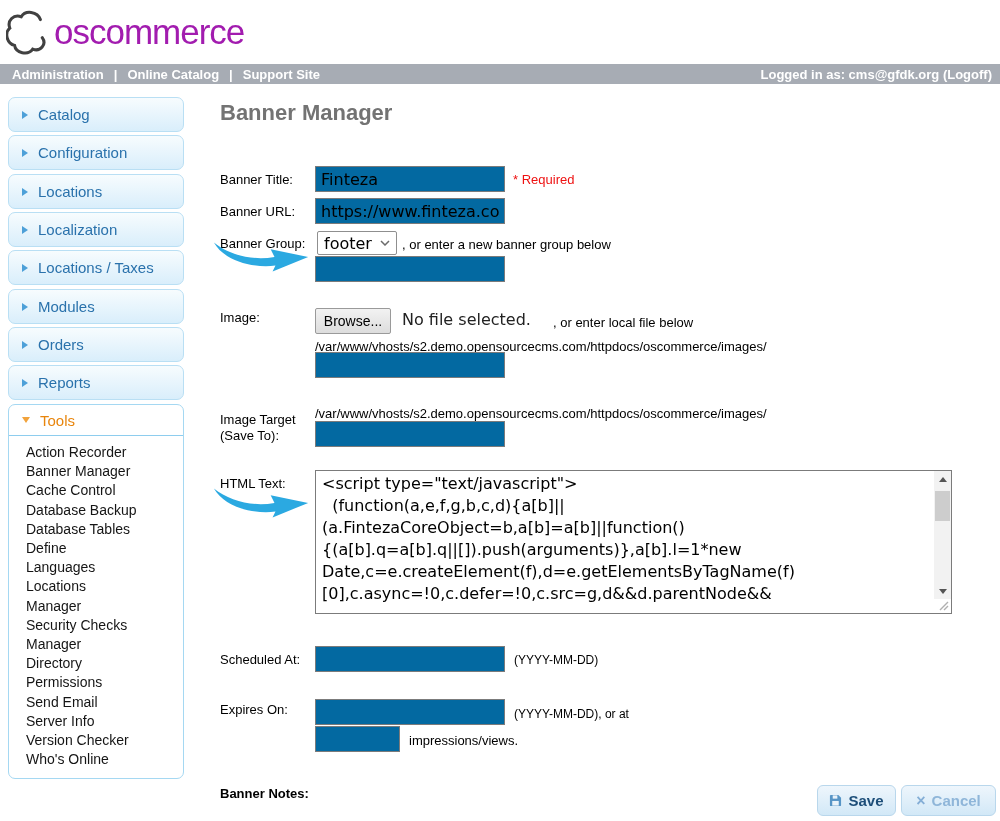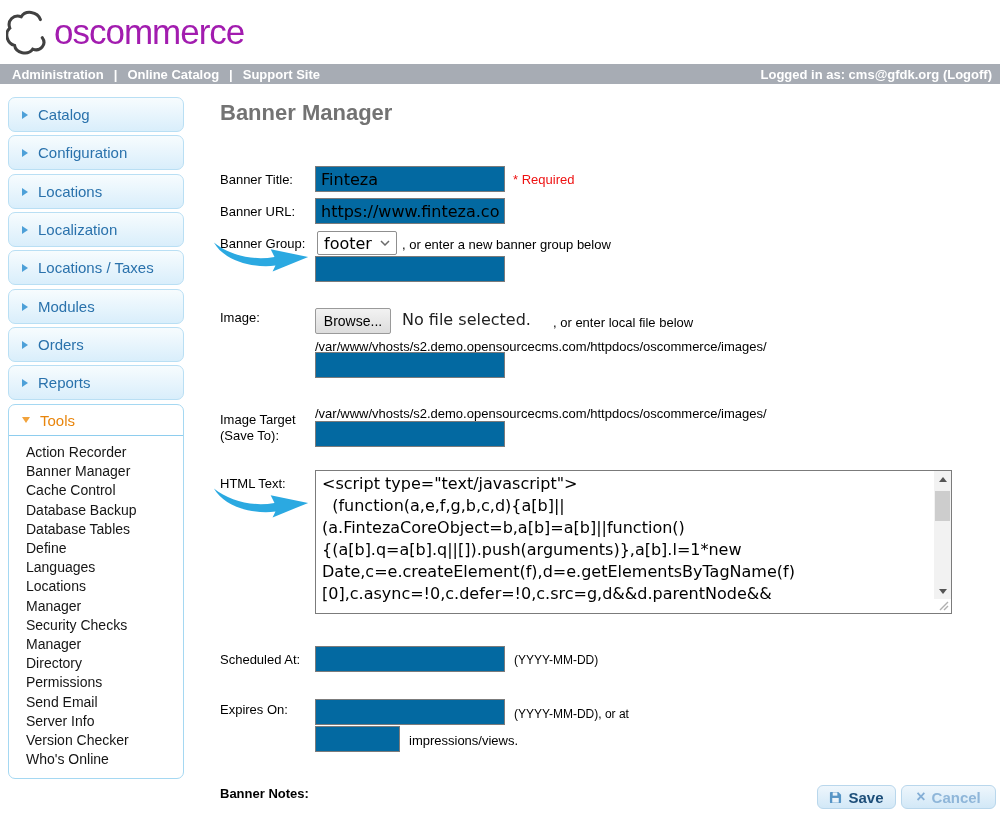--- a/index.html
+++ b/index.html
@@ -48,21 +48,21 @@
   .sb-track{position:absolute;top:0;right:0;width:17px;height:128px;background:#f2f2f2;}
   .sb-btn{position:absolute;left:0;width:17px;height:16px;background:#f2f2f2;display:flex;align-items:center;justify-content:center;cursor:pointer;}
   .sb-up{top:0;}
   .sb-down{bottom:0;}
   .tri-up{width:0;height:0;border-bottom:5px solid #555;border-left:4px solid transparent;border-right:4px solid transparent;}
   .tri-dn{width:0;height:0;border-top:5px solid #555;border-left:4px solid transparent;border-right:4px solid transparent;}
   .sb-thumb{position:absolute;left:1px;top:20px;width:15px;height:30px;background:#cdcdcd;cursor:grab;}
   .grip{position:absolute;right:1px;bottom:1px;width:13px;height:13px;cursor:nwse-resize;}
 
   
-  .btm-btn{position:absolute;top:785px;height:24px;box-sizing:border-box;border:1px solid #b9d7ec;border-radius:6px;background:linear-gradient(#eef6fc,#d2e8f7);display:flex;align-items:center;justify-content:center;gap:6px;font-size:15px;font-weight:bold;cursor:pointer;}
+  .btm-btn{position:absolute;top:785px;height:31px;box-sizing:border-box;border:1px solid #b9d7ec;border-radius:6px;background:linear-gradient(#eef6fc,#d2e8f7);display:flex;align-items:center;justify-content:center;gap:6px;font-size:15px;font-weight:bold;cursor:pointer;}
   .save-btn{left:817px;width:79px;color:#1d4e79;}
   .cancel-btn{left:901px;width:95px;color:#8fb6d9;}
   .cancel-x{font-size:16px;font-weight:bold;color:#84aed6;line-height:1;}
 
   .notes-lbl{position:absolute;left:220px;top:786px;font-size:13px;font-weight:bold;color:#000;}
   .arrow-svg{position:absolute;width:100px;height:32px;}
 </style>
 </head>
 <body>
 

